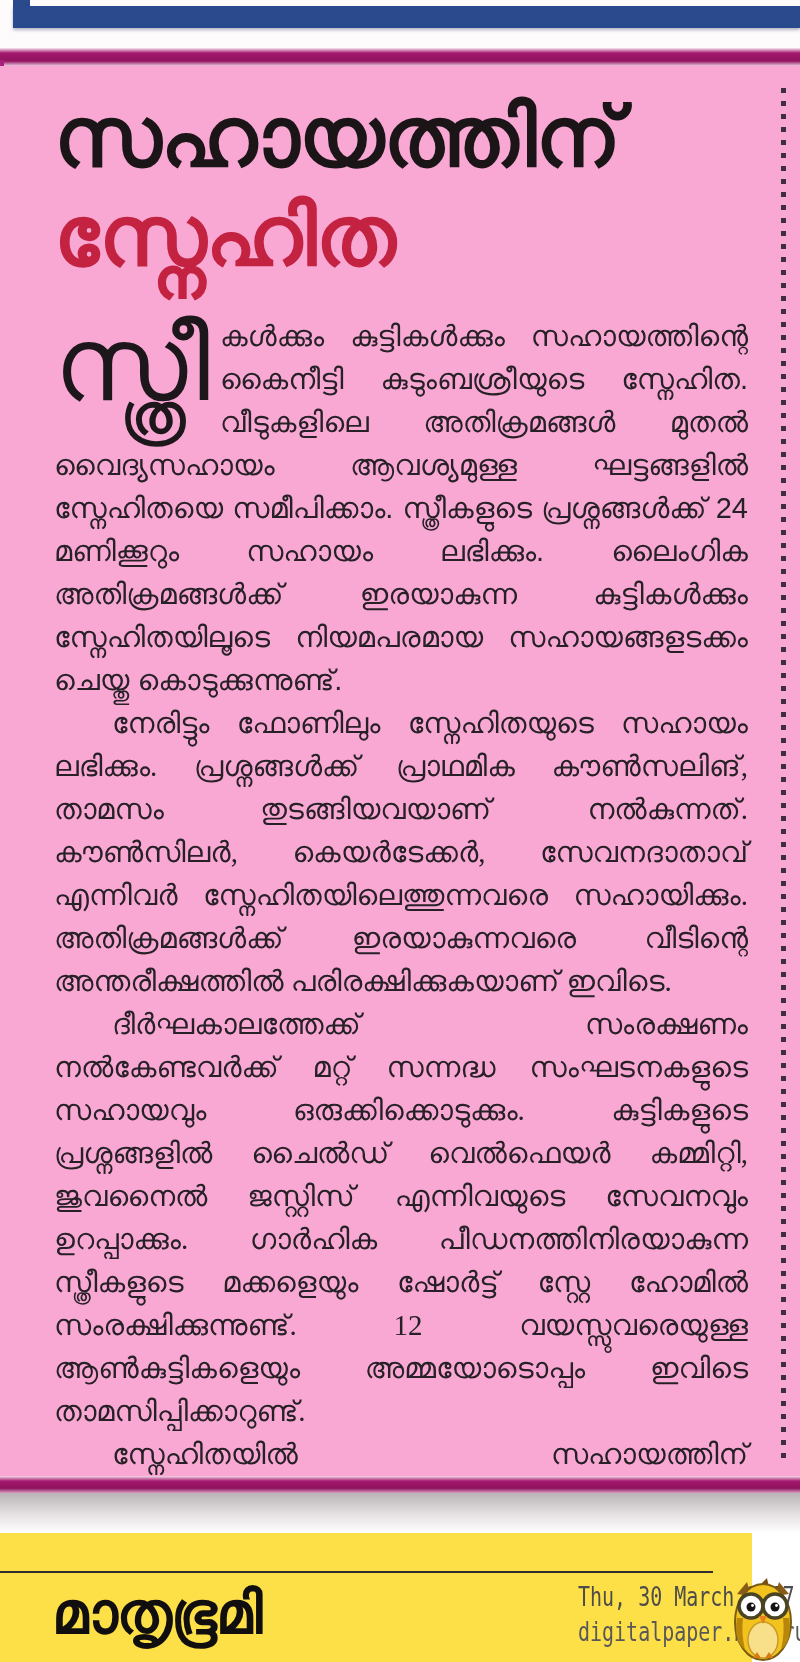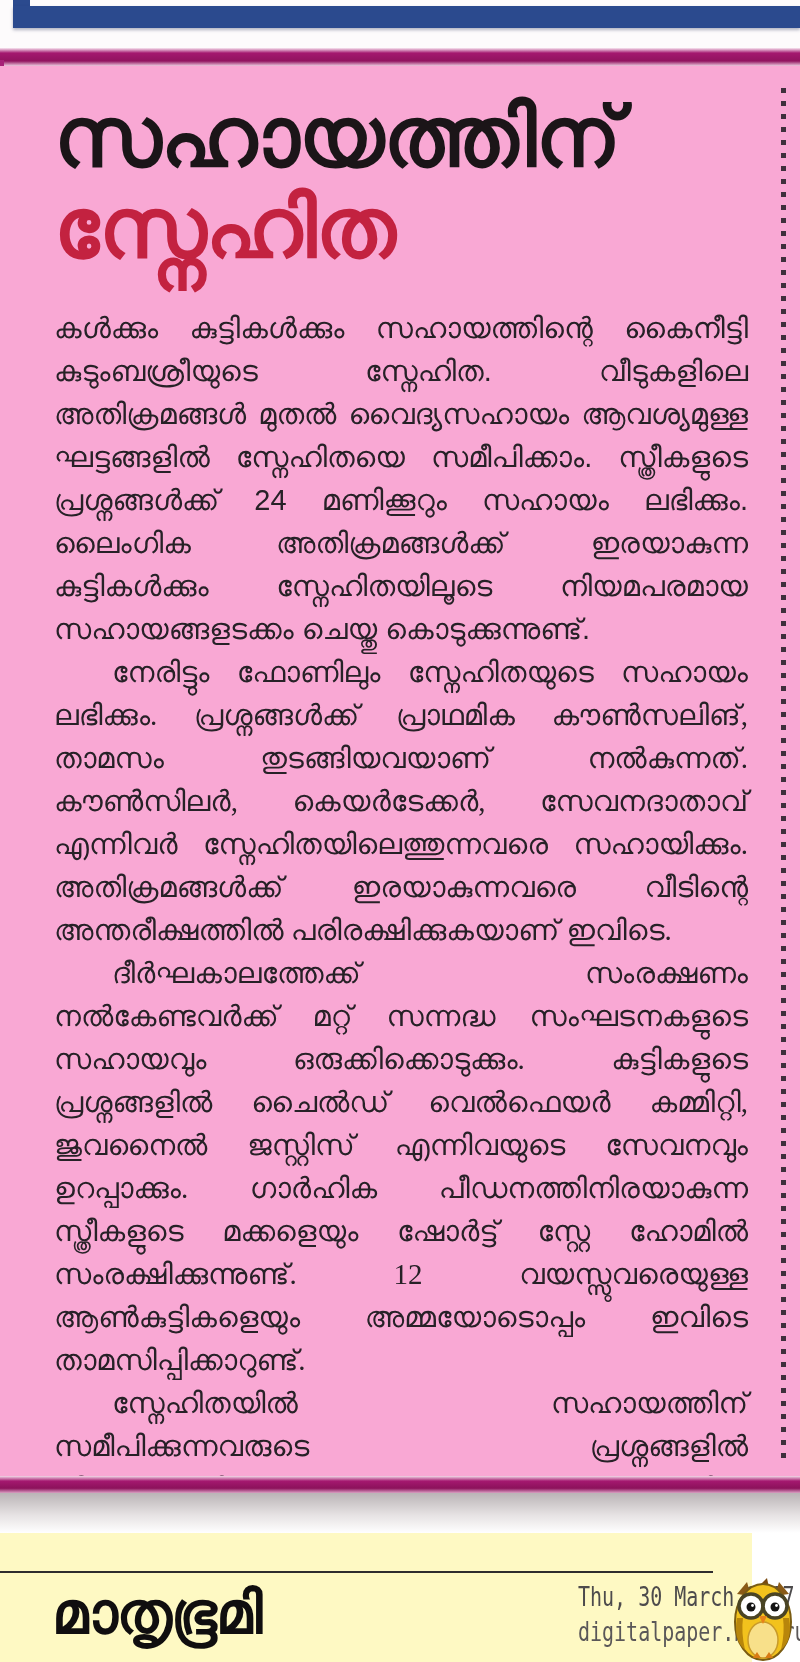--- a/index.html
+++ b/index.html
@@ -41,32 +41,32 @@
     background:#f9a8d4; box-sizing:border-box;
     padding:26px 52px 0 54px;
     color:#241f23;
   }
   .dotted-divider {
     position:absolute; top:22px; bottom:18px; right:14px; width:5px;
     background:repeating-linear-gradient(to bottom,#3f2f3c 0 5px,rgba(244,230,238,0) 5px 13px);
   }
   .headline { font-weight:bold; line-height:1.08; letter-spacing:-1px; }
   .headline-1 { font-size:84px; color:#1b1518; }
-  .headline-2 { font-size:84px; color:#c32240; margin-top:0; }
+  .headline-2 { font-size:84px; color:#c32240; margin-top:8px; }
 
   .body-copy { margin-top:34px; font-size:29px; line-height:43px; text-align:justify; color:#272127; }
   .body-copy p { margin:0; }
   .body-copy p.indent { text-indent:58px;font-family:Liberation Serif, serif; }
   .dropcap {
     float:left; font-size:104px; line-height:86px; font-weight:normal;
     color:#1d171b; padding:6px 10px 0 0;
   }
 
   
-  .footer { position:absolute; top:1533px; left:0; width:752px; height:129px; background:#fef9c3; }
+  .footer { position:absolute; top:1533px; left:0; width:752px; height:129px; background:#fde047; }
   .footer-rule { position:absolute; top:38px; left:0; width:713px; height:2px; background:#2f2d2e; }
   .logo {
     position:absolute; left:52px; top:46px;
     font-size:58px; font-weight:bold; color:#100e0f; letter-spacing:-1px;
     white-space:nowrap;
   }
   .meta {
     position:absolute; left:578px; top:46px;
     font-family:"DejaVu Sans Mono", monospace;
     color:#4d4b4c; white-space:nowrap;
@@ -91,21 +91,21 @@
   <div class="bar-top"></div>
   <div class="left-line"></div>
 
   <div class="article">
     <div class="dotted-divider"></div>
 
     <div class="headline headline-1">സഹായത്തിന്</div>
     <div class="headline headline-2">സ്നേഹിത</div>
 
     <div class="body-copy">
-      <p><span>കൾക്കും കുട്ടികൾക്കും സഹായത്തിന്റെ കൈനീട്ടി കുടുംബശ്രീയുടെ സ്നേഹിത. വീടുകളിലെ അതിക്രമങ്ങൾ മുതൽ വൈദ്യസഹായം ആവശ്യമുള്ള ഘട്ടങ്ങളിൽ സ്നേഹിതയെ സമീപിക്കാം. സ്ത്രീകളുടെ പ്രശ്നങ്ങൾക്ക് 24 മണിക്കൂറും സഹായം ലഭിക്കും. ലൈംഗിക അതിക്രമങ്ങൾക്ക് ഇരയാകുന്ന കുട്ടികൾക്കും സ്നേഹിതയിലൂടെ നിയമപരമായ സഹായങ്ങളടക്കം ചെയ്തു കൊടുക്കുന്നുണ്ട്.</span></p>
+      <p><span class="dropcap">സ്ത്രീ</span><span>കൾക്കും കുട്ടികൾക്കും സഹായത്തിന്റെ കൈനീട്ടി കുടുംബശ്രീയുടെ സ്നേഹിത. വീടുകളിലെ അതിക്രമങ്ങൾ മുതൽ വൈദ്യസഹായം ആവശ്യമുള്ള ഘട്ടങ്ങളിൽ സ്നേഹിതയെ സമീപിക്കാം. സ്ത്രീകളുടെ പ്രശ്നങ്ങൾക്ക് 24 മണിക്കൂറും സഹായം ലഭിക്കും. ലൈംഗിക അതിക്രമങ്ങൾക്ക് ഇരയാകുന്ന കുട്ടികൾക്കും സ്നേഹിതയിലൂടെ നിയമപരമായ സഹായങ്ങളടക്കം ചെയ്തു കൊടുക്കുന്നുണ്ട്.</span></p>
       <p class="indent">നേരിട്ടും ഫോണിലും സ്നേഹിതയുടെ സഹായം ലഭിക്കും. പ്രശ്നങ്ങൾക്ക് പ്രാഥമിക കൗൺസലിങ്, താമസം തുടങ്ങിയവയാണ് നൽകുന്നത്. കൗൺസിലർ, കെയർടേക്കർ, സേവനദാതാവ് എന്നിവർ സ്നേഹിതയിലെത്തുന്നവരെ സഹായിക്കും. അതിക്രമങ്ങൾക്ക് ഇരയാകുന്നവരെ വീടിന്റെ അന്തരീക്ഷത്തിൽ പരിരക്ഷിക്കുകയാണ് ഇവിടെ.</p>
       <p class="indent">ദീർഘകാലത്തേക്ക് സംരക്ഷണം നൽകേണ്ടവർക്ക് മറ്റ് സന്നദ്ധ സംഘടനകളുടെ സഹായവും ഒരുക്കിക്കൊടുക്കും. കുട്ടികളുടെ പ്രശ്നങ്ങളിൽ ചൈൽഡ് വെൽഫെയർ കമ്മിറ്റി, ജുവനൈൽ ജസ്റ്റിസ് എന്നിവയുടെ സേവനവും ഉറപ്പാക്കും. ഗാർഹിക പീഡനത്തിനിരയാകുന്ന സ്ത്രീകളുടെ മക്കളെയും ഷോർട്ട് സ്റ്റേ ഹോമിൽ സംരക്ഷിക്കുന്നുണ്ട്. 12 വയസ്സുവരെയുള്ള ആൺകുട്ടികളെയും അമ്മയോടൊപ്പം ഇവിടെ താമസിപ്പിക്കാറുണ്ട്.</p>
       <p class="indent">സ്നേഹിതയിൽ സഹായത്തിന് സമീപിക്കുന്നവരുടെ പ്രശ്നങ്ങളിൽ തീർപ്പുണ്ടാക്കിയശേഷം കൃത്യമായ ഇടവേളകളിൽ ഇവയെക്കുറിച്ച് അന്വേഷണവും നടത്തുന്നുണ്ട്. ഇപ്പോൾ ശാസ്തമംഗലത്താണ് ഓഫീസ് പ്രവർത്തിക്കുന്നത്. അടുത്തയാഴ്ച പേരൂർക്കടയിലേക്ക് മാറും.</p>
 
     </div>
   </div>
 
   <div class="bar-bottom"></div>
   <div class="gray-fade"></div>
 

